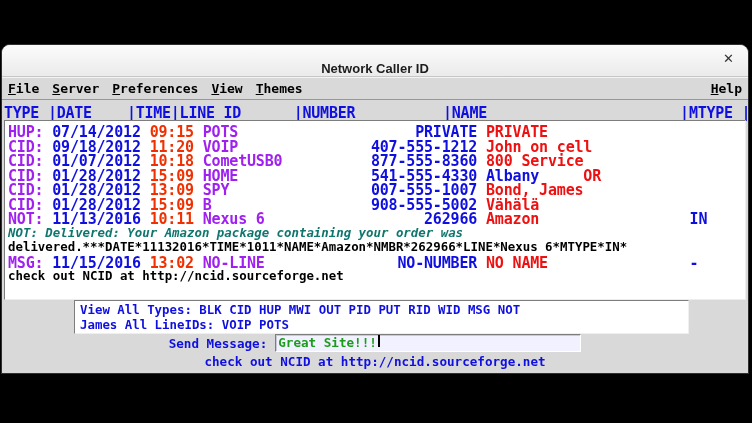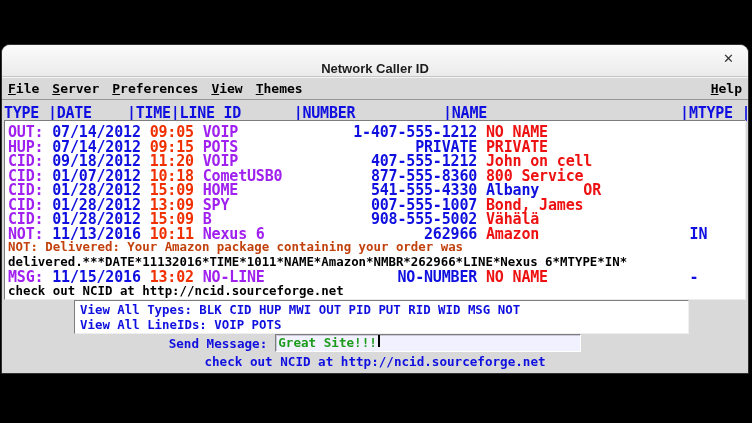--- a/index.html
+++ b/index.html
@@ -50,36 +50,35 @@
         <span class="mitem"><u>F</u>ile</span>
         <span class="mitem"><u>S</u>erver</span>
         <span class="mitem"><u>P</u>references</span>
         <span class="mitem"><u>V</u>iew</span>
         <span class="mitem"><u>T</u>hemes</span>
       </span>
     <span id="help" class="mitem"><u>H</u>elp</span>
   </div>
   <div id="header" style="color: rgb(15, 15, 224);">TYPE |DATE    |TIME|LINE ID      |NUMBER          |NAME                      |MTYPE |</div>
   <div id="listbox">
-      <div class="row call"><span style="color: rgb(160, 32, 240);">OUT: </span><span style="color: rgb(15, 15, 224);">07/14/2012 </span><span style="color: rgb(240, 48, 0);">09:05 </span><span style="color: rgb(160, 32, 240);">VOIP</span><span style="color: rgb(15, 15, 224);">             1-407-555-1212</span><span style="color: rgb(238, 17, 17);"> NO NAME</span></div>
       <div class="row call"><span style="color: rgb(160, 32, 240);">HUP: </span><span style="color: rgb(15, 15, 224);">07/14/2012 </span><span style="color: rgb(240, 48, 0);">09:15 </span><span style="color: rgb(160, 32, 240);">POTS</span><span style="color: rgb(15, 15, 224);">                    PRIVATE</span><span style="color: rgb(238, 17, 17);"> PRIVATE</span></div>
       <div class="row call"><span style="color: rgb(160, 32, 240);">CID: </span><span style="color: rgb(15, 15, 224);">09/18/2012 </span><span style="color: rgb(240, 48, 0);">11:20 </span><span style="color: rgb(160, 32, 240);">VOIP</span><span style="color: rgb(15, 15, 224);">               407-555-1212</span><span style="color: rgb(238, 17, 17);"> John on cell</span></div>
       <div class="row call"><span style="color: rgb(160, 32, 240);">CID: </span><span style="color: rgb(15, 15, 224);">01/07/2012 </span><span style="color: rgb(240, 48, 0);">10:18 </span><span style="color: rgb(160, 32, 240);">CometUSB0</span><span style="color: rgb(15, 15, 224);">          877-555-8360</span><span style="color: rgb(238, 17, 17);"> 800 Service</span></div>
       <div class="row call"><span style="color: rgb(160, 32, 240);">CID: </span><span style="color: rgb(15, 15, 224);">01/28/2012 </span><span style="color: rgb(240, 48, 0);">15:09 </span><span style="color: rgb(160, 32, 240);">HOME</span><span style="color: rgb(15, 15, 224);">               541-555-4330</span><span style="color: rgb(15, 15, 224);"> Albany</span><span style="color: rgb(238, 17, 17);">     OR</span></div>
       <div class="row call"><span style="color: rgb(160, 32, 240);">CID: </span><span style="color: rgb(15, 15, 224);">01/28/2012 </span><span style="color: rgb(240, 48, 0);">13:09 </span><span style="color: rgb(160, 32, 240);">SPY</span><span style="color: rgb(15, 15, 224);">                007-555-1007</span><span style="color: rgb(238, 17, 17);"> Bond, James</span></div>
       <div class="row call"><span style="color: rgb(160, 32, 240);">CID: </span><span style="color: rgb(15, 15, 224);">01/28/2012 </span><span style="color: rgb(240, 48, 0);">15:09 </span><span style="color: rgb(160, 32, 240);">B</span><span style="color: rgb(15, 15, 224);">                  908-555-5002</span><span style="color: rgb(238, 17, 17);"> Vähälä</span></div>
       <div class="row call"><span style="color: rgb(160, 32, 240);">NOT: </span><span style="color: rgb(15, 15, 224);">11/13/2016 </span><span style="color: rgb(240, 48, 0);">10:11 </span><span style="color: rgb(160, 32, 240);">Nexus 6</span><span style="color: rgb(15, 15, 224);">                  262966</span><span style="color: rgb(238, 17, 17);"> Amazon</span><span style="color: rgb(15, 15, 224);">                 IN</span></div>
-      <div class="row msg"><span style="color: #c2410c;">NOT: Delivered: Your Amazon package containing your order was</span></div>
+      <div class="row msg"><span style="color: #0f766e; font-style: italic;">NOT: Delivered: Your Amazon package containing your order was</span></div>
       <div class="row msg"><span style="color: rgb(0, 0, 0);">delivered.***DATE*11132016*TIME*1011*NAME*Amazon*NMBR*262966*LINE*Nexus 6*MTYPE*IN*</span></div>
       <div class="row call"><span style="color: rgb(160, 32, 240);">MSG: </span><span style="color: rgb(15, 15, 224);">11/15/2016 </span><span style="color: rgb(240, 48, 0);">13:02 </span><span style="color: rgb(160, 32, 240);">NO-LINE</span><span style="color: rgb(15, 15, 224);">               NO-NUMBER</span><span style="color: rgb(238, 17, 17);"> NO NAME</span><span style="color: rgb(15, 15, 224);">                -</span></div>
       <div class="row msg"><span style="color: rgb(0, 0, 0);">check out NCID at http://ncid.sourceforge.net</span></div>
     </div>
   <div id="panel">
     <div class="pline" style="color: rgb(15, 15, 224);">View All Types: BLK CID HUP MWI OUT PID PUT RID WID MSG NOT</div>
-    <div class="pline" style="color: rgb(15, 15, 224);">View All LineIDs: VOIP POTS</div>
+    <div class="pline" style="color: rgb(15, 15, 224);">James All LineIDs: VOIP POTS</div>
   </div>
   <div id="sendrow">
     <span id="sendlabel" style="color: rgb(15, 15, 224);">Send Message:</span>
     <div id="sendinput">
       <span id="sendvalue" style="color: rgb(28, 156, 28);">Great Site!!!</span>
       <span id="cursor"></span>
     </div>
   </div>
   <div id="footer" style="color: rgb(15, 15, 224);">check out NCID at http://ncid.sourceforge.net</div>
 </div>

